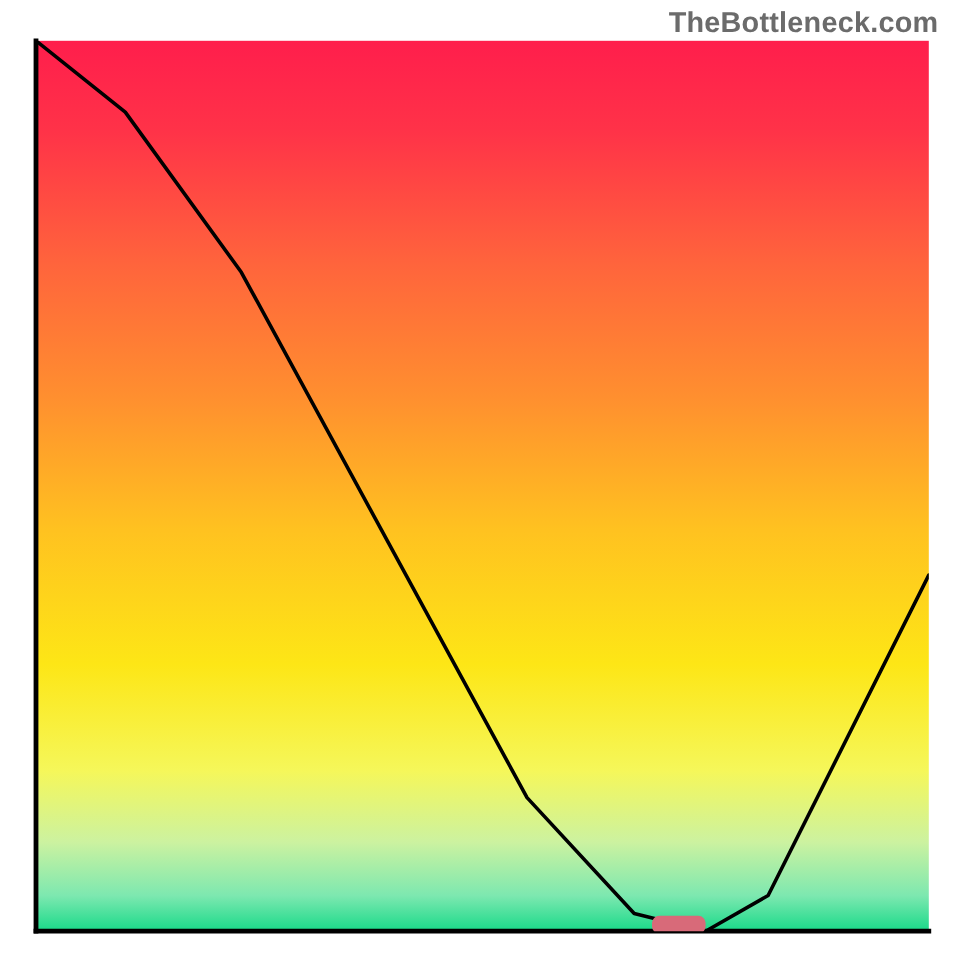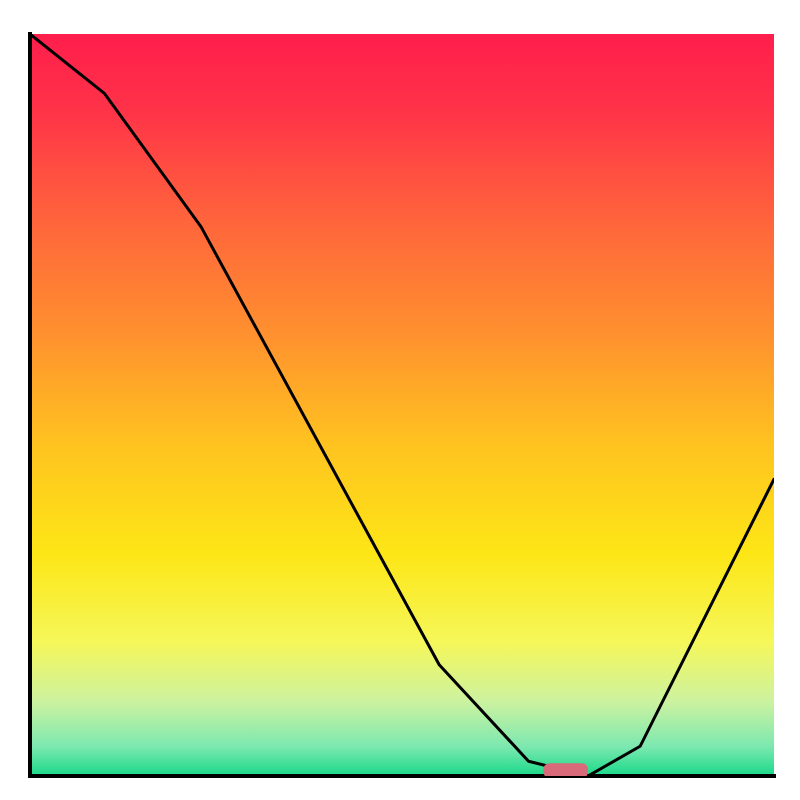--- a/index.html
+++ b/index.html
@@ -29,20 +29,21 @@
   svg {
     position: absolute;
     top: 0;
     left: 0;
   }
 </style>
 </head>
 <body>
 
 <div class="chart-container">
+  <div class="watermark">TheBottleneck.com</div>
   <svg id="chart-svg" width="800" height="800">
     <defs>
       <linearGradient id="bg-grad" x1="0" y1="0" x2="0" y2="1">
           <stop offset="0%" stop-color="#ff1e4c"></stop>
           <stop offset="10%" stop-color="#ff3248"></stop>
           <stop offset="25%" stop-color="#ff643c"></stop>
           <stop offset="40%" stop-color="#ff8f2f"></stop>
           <stop offset="55.00000000000001%" stop-color="#ffc220"></stop>
           <stop offset="70%" stop-color="#fde616"></stop>
           <stop offset="82%" stop-color="#f5f75a"></stop>

